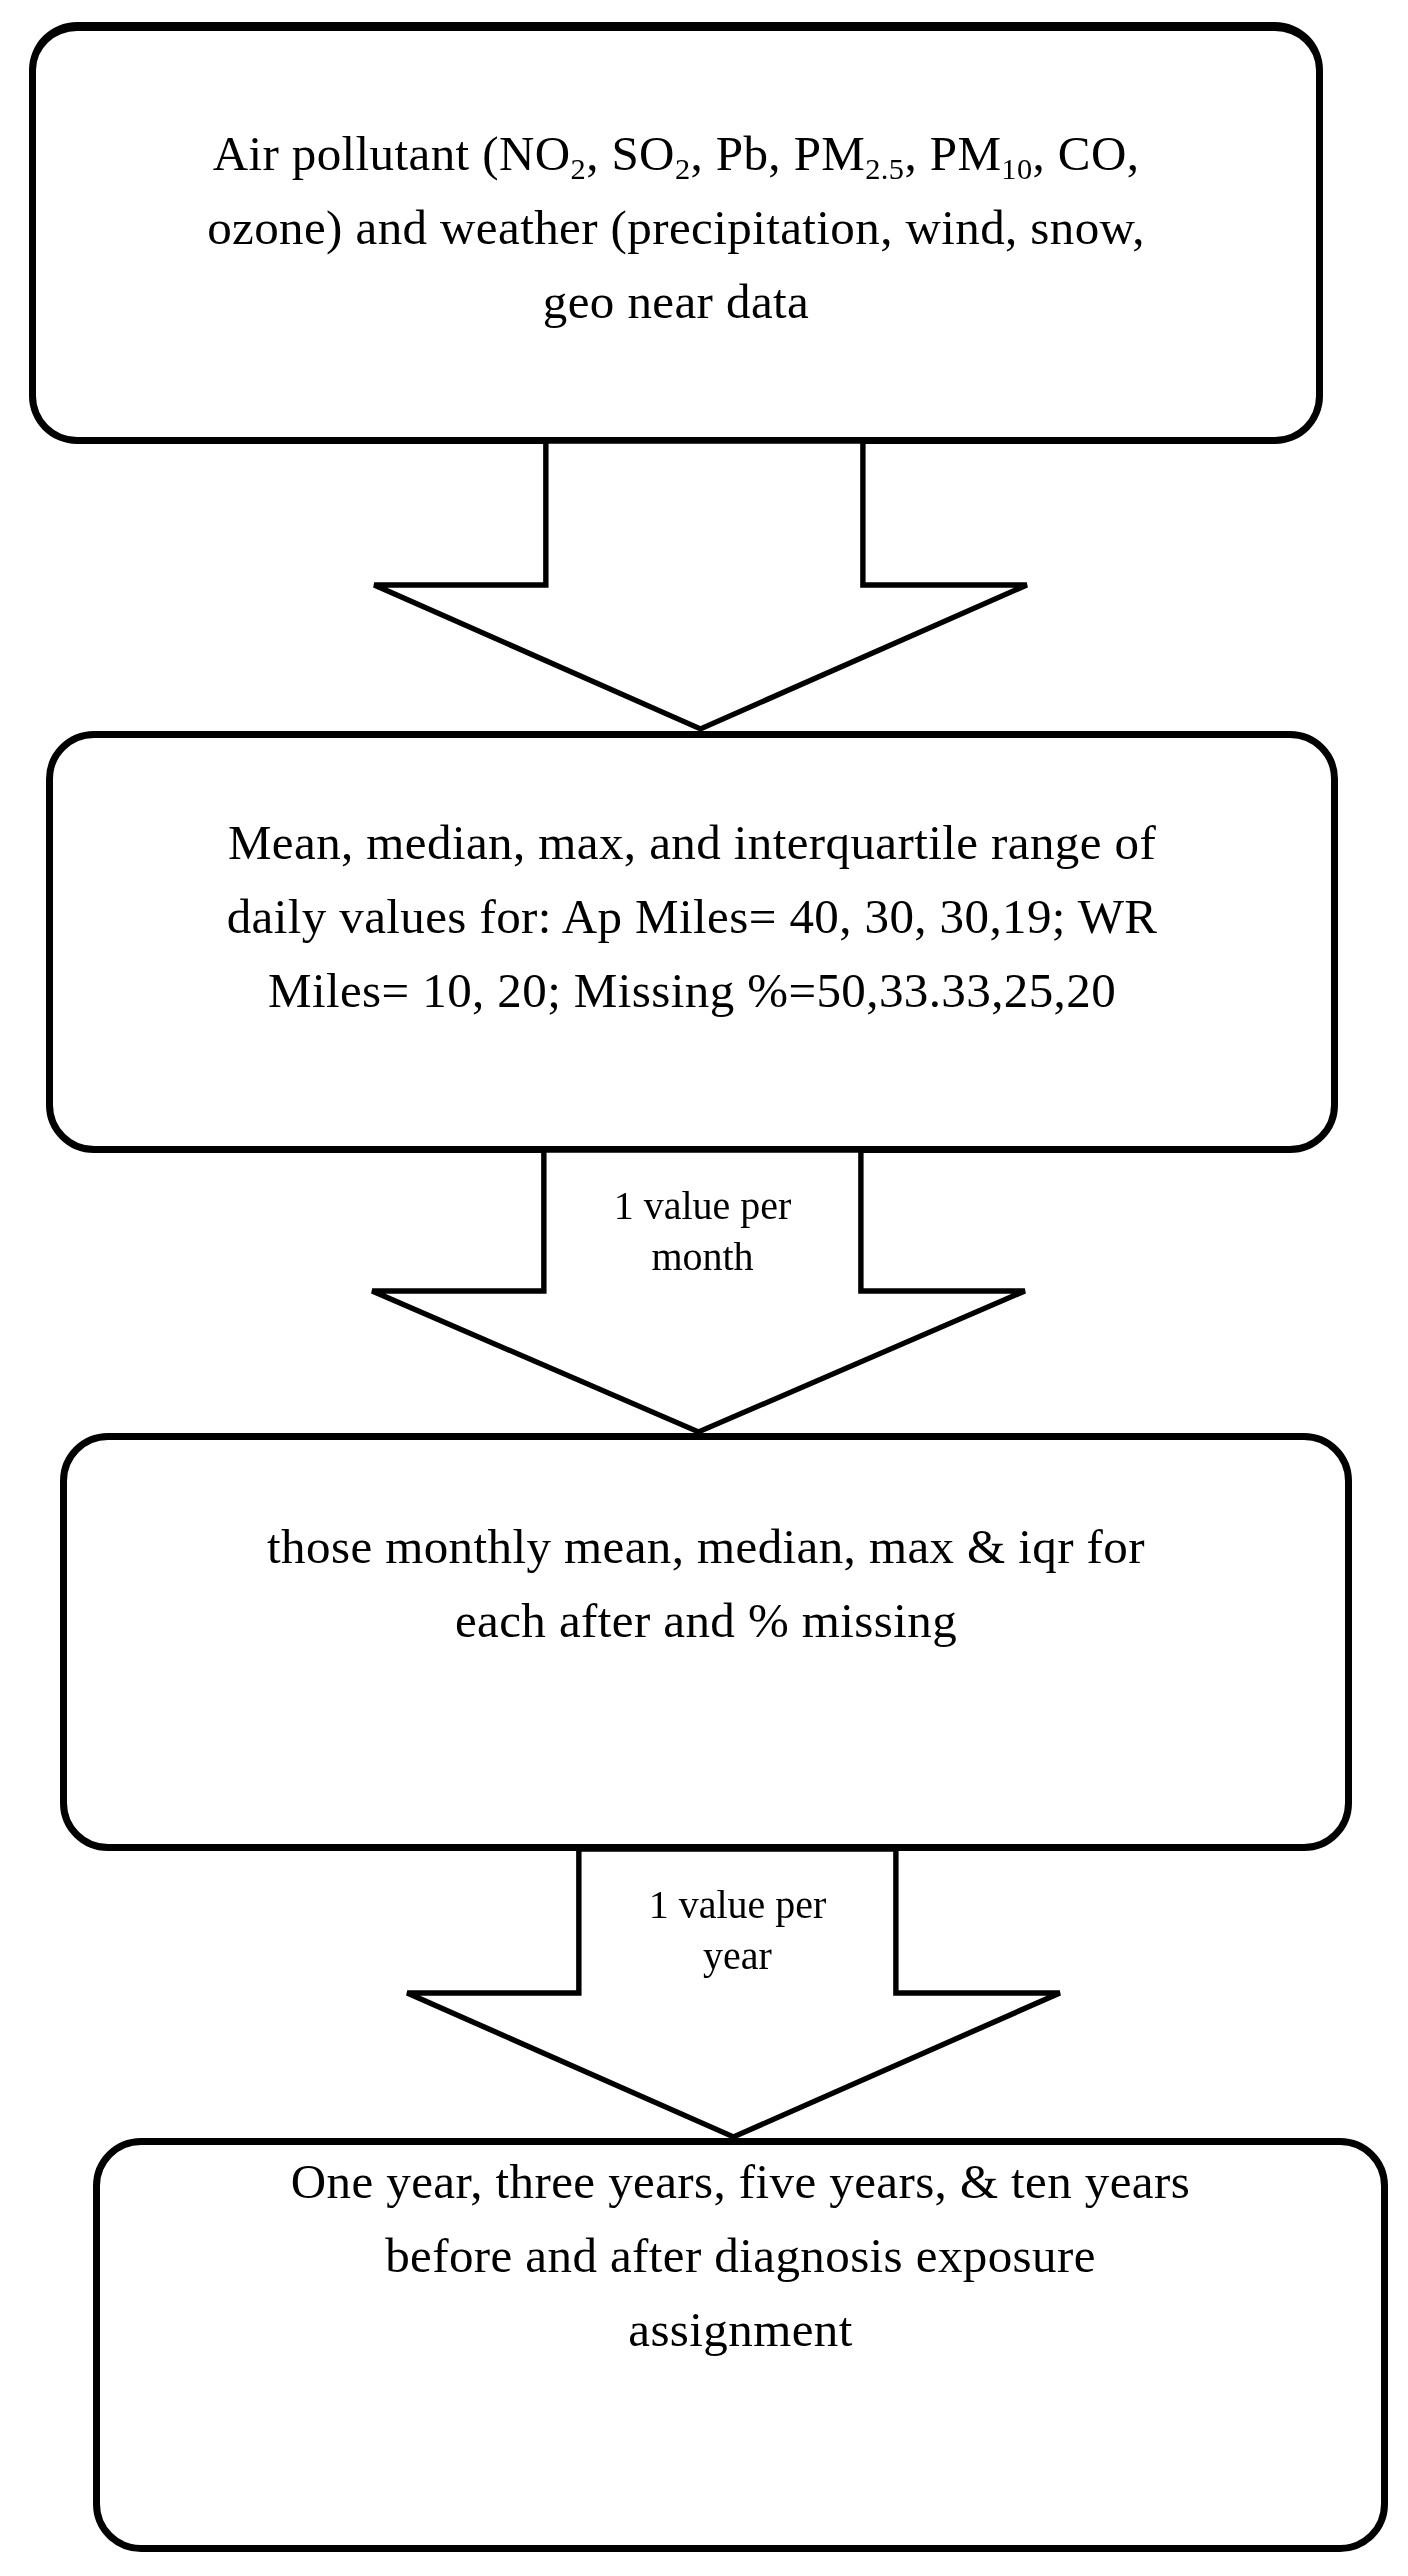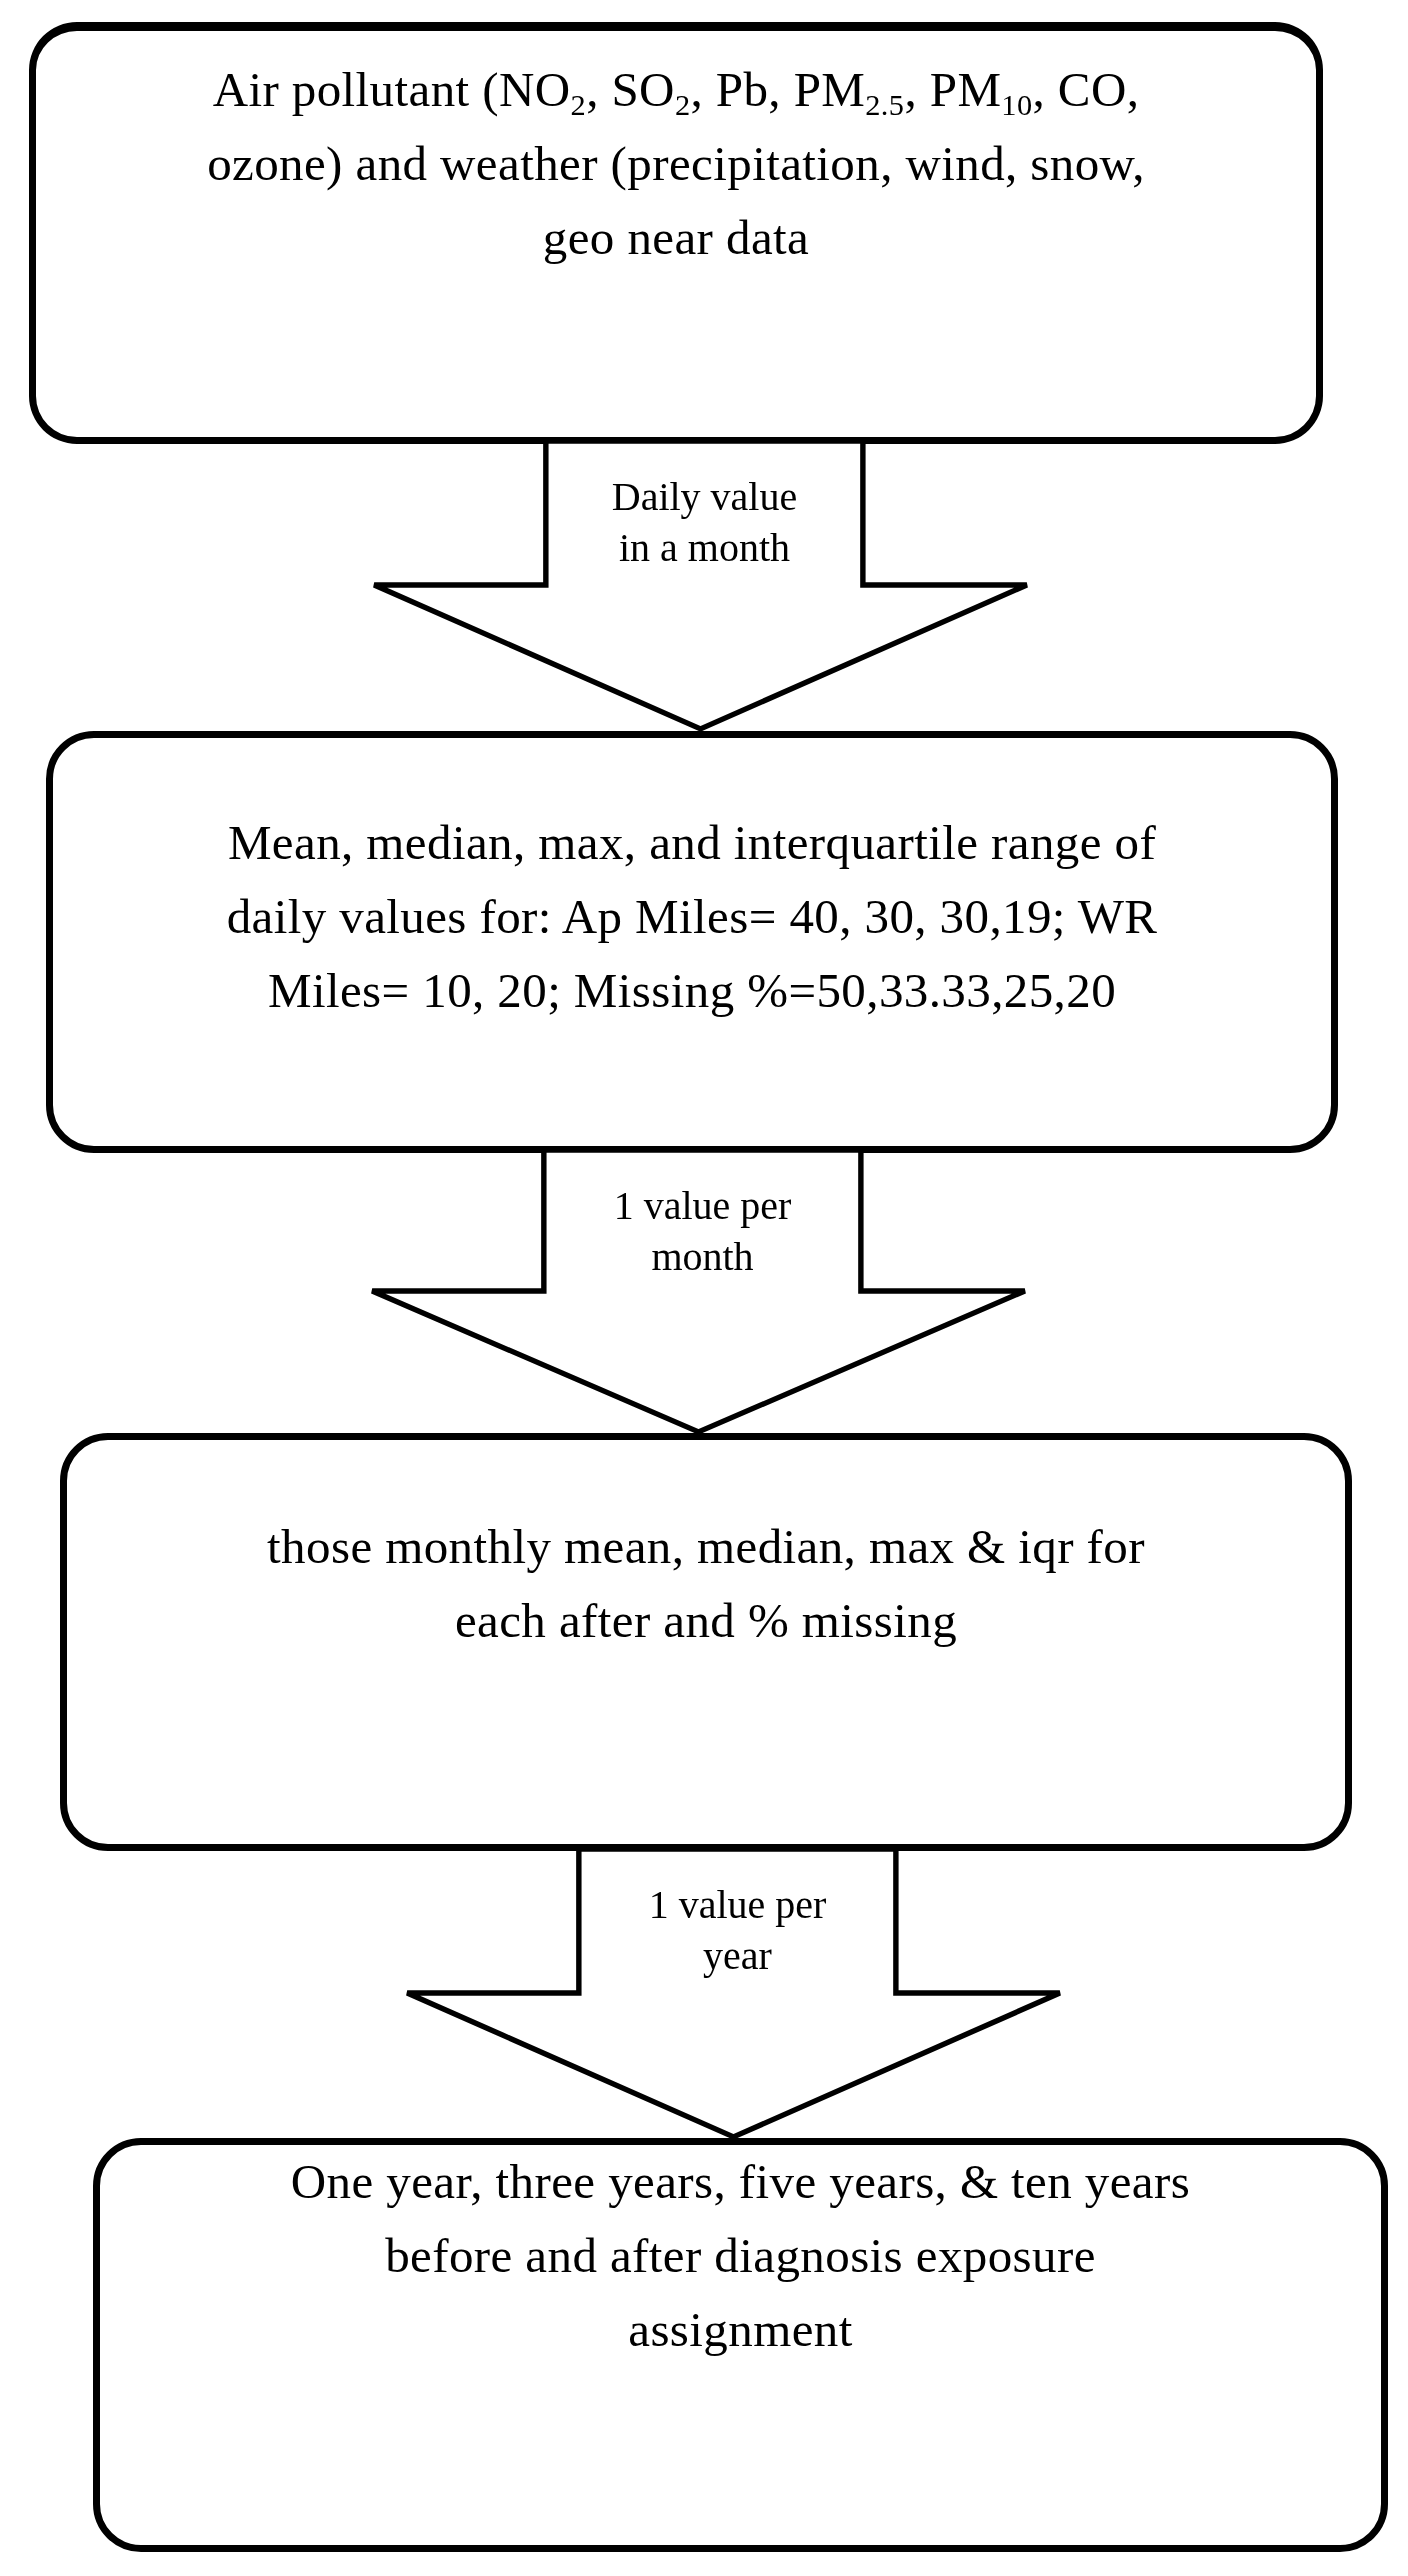--- a/index.html
+++ b/index.html
@@ -39,21 +39,21 @@
   .tline { white-space: nowrap; }
   sub {
     font-size: 0.62em;
     line-height: 0;
     vertical-align: -0.28em;
   }
   .box1 { left: 29px;  top: 21.7px;   width: 1294px; height: 422px; border-top-width: 9.3px; }
   .box2 { left: 46px;  top: 731px;  width: 1292px; height: 422px; }
   .box3 { left: 60px;  top: 1433px; width: 1292px; height: 418px; }
   .box4 { left: 93px; top: 2138px; width: 1295px; height: 414px; }
-  .box1 .box-text { padding-top: 22px; }
+  .box1 .box-text { padding-top: 54px; margin-top: 32px; }
   .box2 .box-text { padding-top: 68px; }
   .box3 .box-text { padding-top: 70px; }
   .box4 .box-text { }
 
   .arrow { position: absolute; }
   .arrow svg {
     position: absolute;
     left: 0; top: 0;
     width: 100%; height: 100%;
     display: block;
@@ -82,22 +82,20 @@
         <div class="tline"><span>Air pollutant (NO</span><sub>2</sub><span>, SO</span><sub>2</sub><span>, Pb, PM</span><sub>2.5</sub><span>, PM</span><sub>10</sub><span>, CO,</span></div>
         <div class="tline"><span>ozone) and weather (precipitation, wind, snow,</span></div>
         <div class="tline"><span>geo near data</span></div>
       </div>
   </div>
 
   <div class="arrow arrow1">
     <svg viewBox="0 0 860 380" preserveAspectRatio="none">
       <polygon points="230,4 230,190 8,190 430,376 852,190 640,190 640,4" fill="#ffffff" stroke="#000000" stroke-width="7"></polygon>
     </svg>
-    <div class="arrow-label">Daily value
-in a month</div>
   </div>
 
   <div class="box box2">
     <div class="box-text">
         <div class="tline"><span>Mean, median, max, and interquartile range of</span></div>
         <div class="tline"><span>daily values for: Ap Miles= 40, 30, 30,19; WR</span></div>
         <div class="tline"><span>Miles= 10, 20; Missing %=50,33.33,25,20</span></div>
       </div>
   </div>
 

